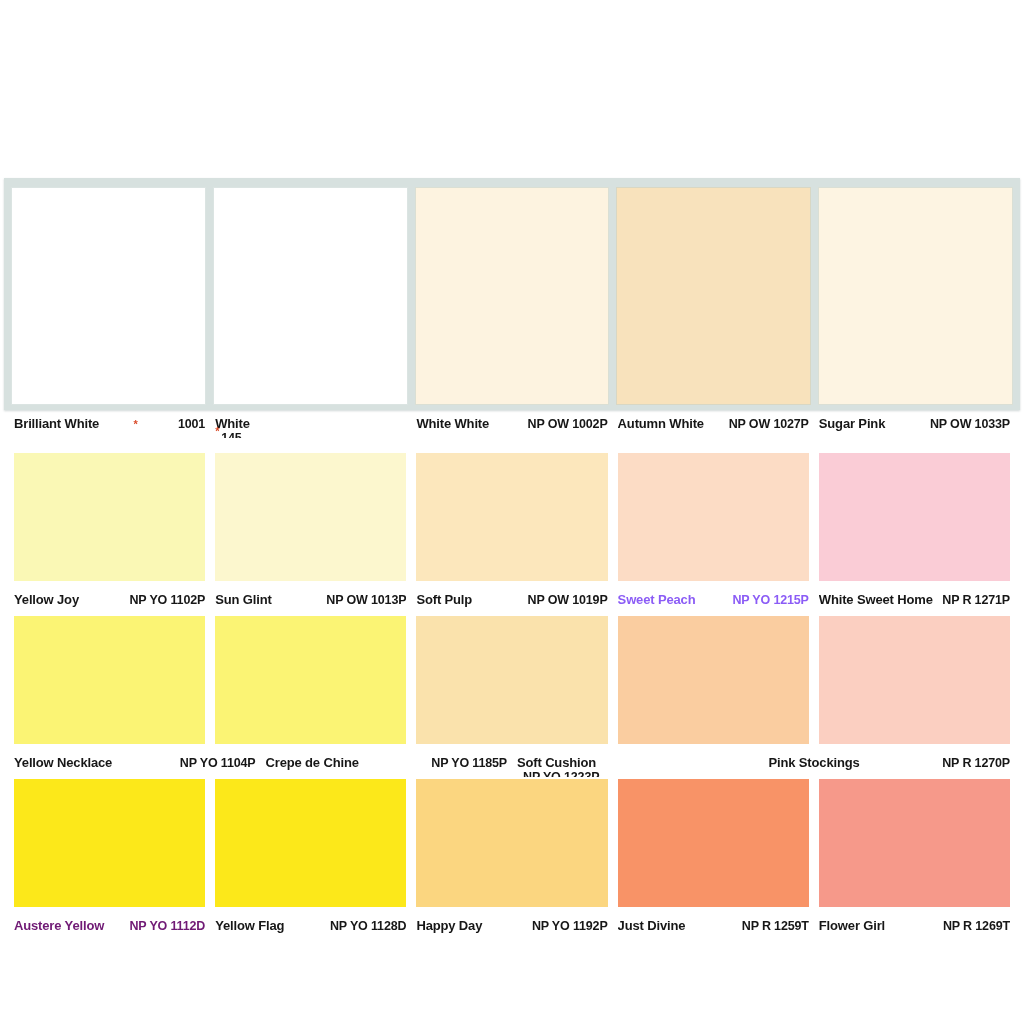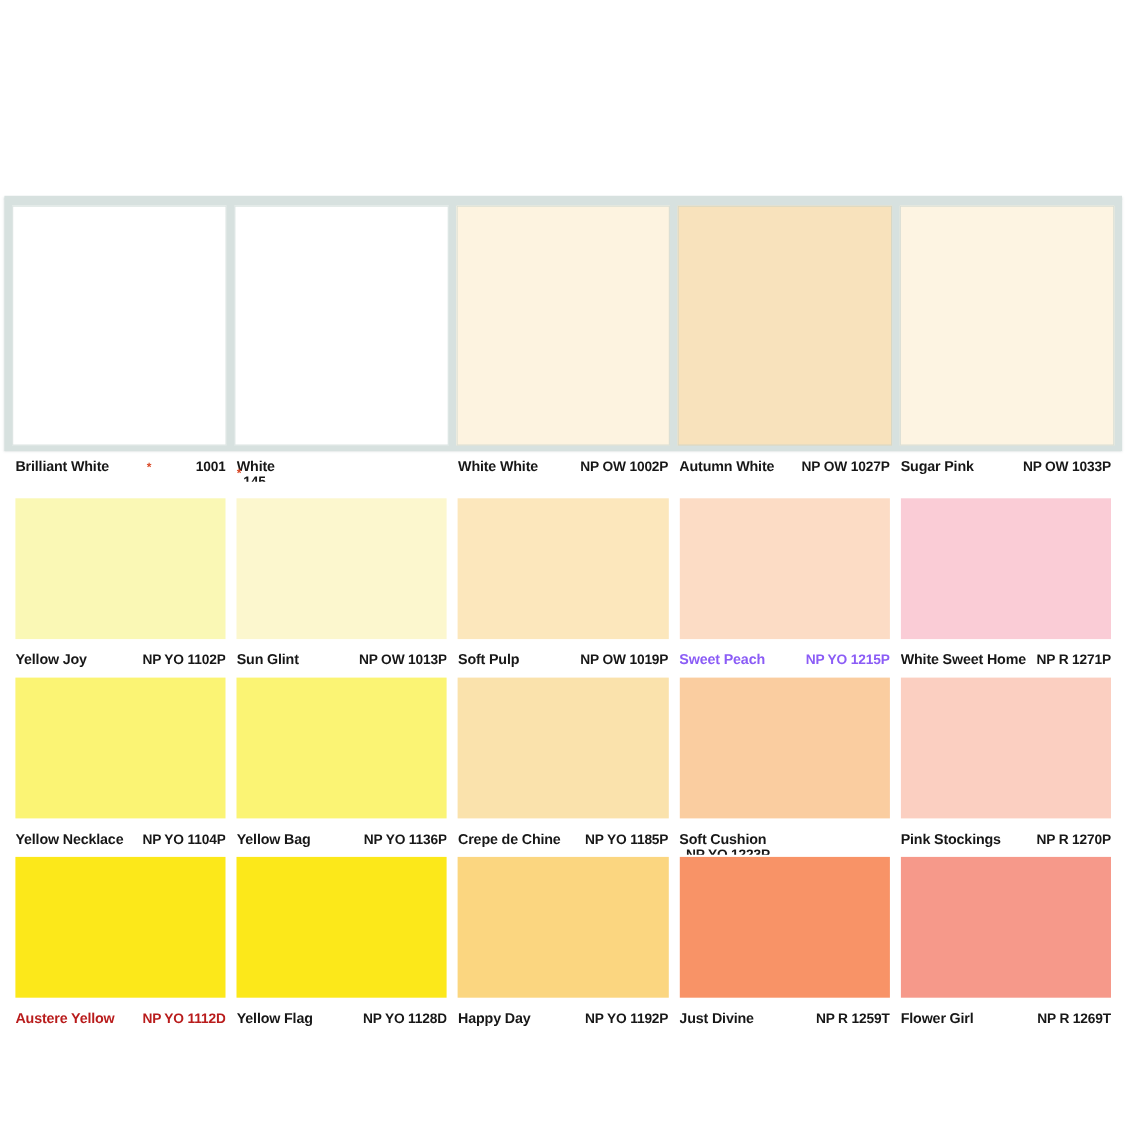--- a/index.html
+++ b/index.html
@@ -213,24 +213,20 @@
         <div class="chip" style="background: rgb(251, 207, 193);"></div>
       </div>
   </div>
 
   <div class="label-row" id="labels3">
     <div class="label-cell" style="color: rgb(23, 23, 23);">
       <span class="nm">Yellow Necklace</span>
       <span class="cd">NP YO 1104P</span>
     </div>
     <div class="label-cell" style="color: rgb(23, 23, 23);">
-      <span class="nm">Yellow Bag</span>
-      <span class="cd">NP YO 1136P</span>
-    </div>
-    <div class="label-cell" style="color: rgb(23, 23, 23);">
       <span class="nm">Crepe de Chine</span>
       <span class="cd">NP YO 1185P</span>
     </div>
     <div class="label-cell" style="color: rgb(23, 23, 23); flex-direction: column;">
       <span class="nm">Soft Cushion</span>
       <span class="cd">NP YO 1223P</span>
     </div>
     <div class="label-cell" style="color: rgb(23, 23, 23);">
       <span class="nm">Pink Stockings</span>
       <span class="cd">NP R 1270P</span>
@@ -249,21 +245,21 @@
       </div>
     <div class="cell">
         <div class="chip" style="background: rgb(248, 147, 103);"></div>
       </div>
     <div class="cell">
         <div class="chip" style="background: rgb(246, 153, 138);"></div>
       </div>
   </div>
 
   <div class="label-row" id="labels4">
-    <div class="label-cell" style="color: #b91c1c;">
+    <div class="label-cell" style="color: #701a75;">
       <span class="nm">Austere Yellow</span>
       <span class="cd">NP YO 1112D</span>
     </div>
     <div class="label-cell" style="color: rgb(23, 23, 23);">
       <span class="nm">Yellow Flag</span>
       <span class="cd">NP YO 1128D</span>
     </div>
     <div class="label-cell" style="color: rgb(23, 23, 23);">
       <span class="nm">Happy Day</span>
       <span class="cd">NP YO 1192P</span>

